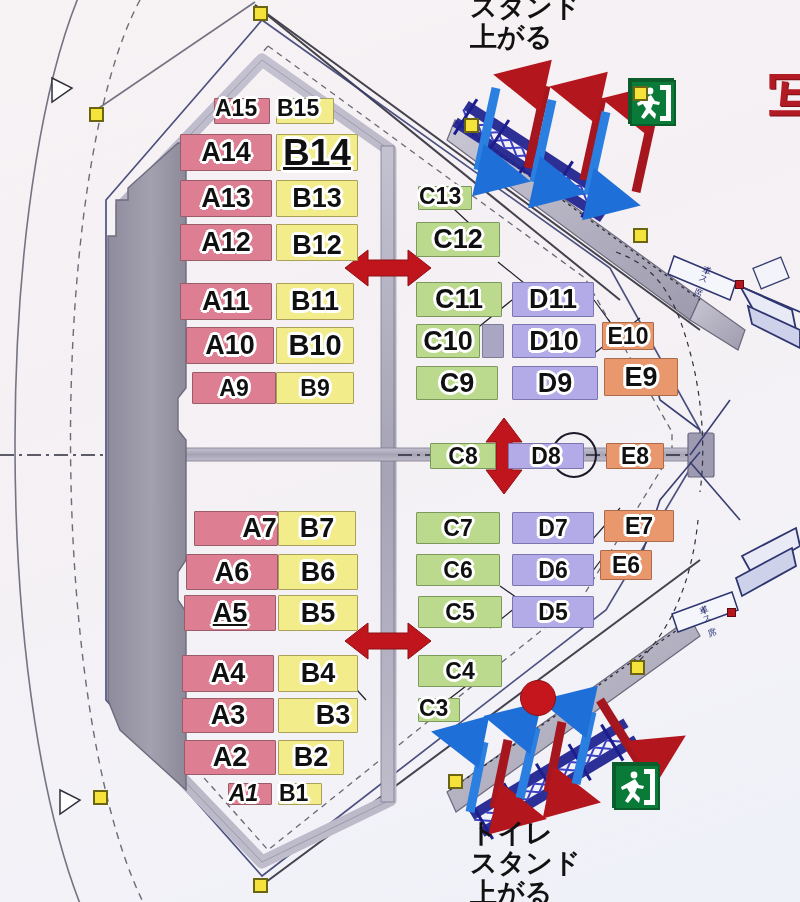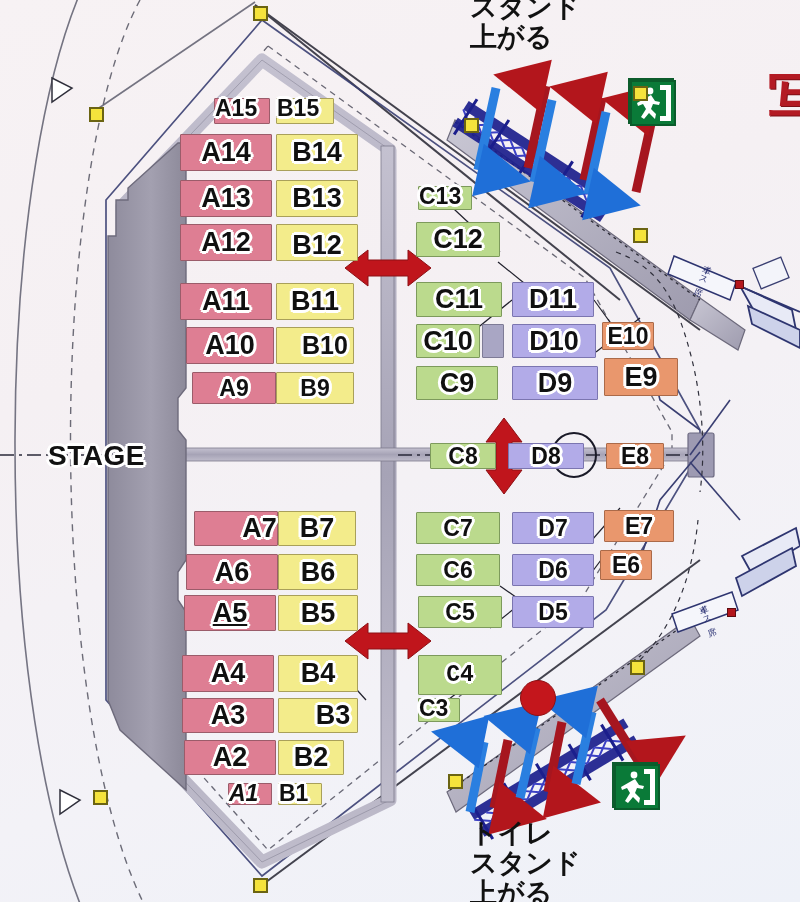--- a/index.html
+++ b/index.html
@@ -351,33 +351,33 @@
       <div class="block blk-A" style="left: 184px; top: 740px; width: 92px; height: 35px;">
         <span class="lbl" style="font-size: 27px;">A2</span>
       </div>
       <div class="block blk-A" style="left: 228px; top: 783px; width: 44px; height: 22px; overflow: visible; font-style: italic;">
         <span class="lbl" style="font-size: 23px; position: absolute; left: 0px; top: -2px;">A1</span>
       </div>
       <div class="block blk-B" style="left: 276px; top: 98px; width: 58px; height: 26px; overflow: visible; padding-left: 27px;">
         <span class="lbl" style="font-size: 23px; position: absolute; left: 0px; top: -2px;">B15</span>
       </div>
       <div class="block blk-B" style="left: 276px; top: 134px; width: 82px; height: 37px;">
-        <span class="lbl" style="font-size: 27px;">B14</span>
+        <span class="lbl" style="font-size: 37px; text-decoration: underline;">B14</span>
       </div>
       <div class="block blk-B" style="left: 276px; top: 180px; width: 82px; height: 37px;">
         <span class="lbl" style="font-size: 27px;">B13</span>
       </div>
       <div class="block blk-B" style="left: 276px; top: 224px; width: 82px; height: 37px;">
         <span class="lbl" style="font-size: 27px; margin-top: 6px;">B12</span>
       </div>
       <div class="block blk-B" style="left: 276px; top: 283px; width: 78px; height: 37px;">
         <span class="lbl" style="font-size: 27px;">B11</span>
       </div>
       <div class="block blk-B" style="left: 276px; top: 327px; width: 78px; height: 37px;">
-        <span class="lbl" style="font-size: 25px; padding-left: 20px;">B10</span>
+        <span class="lbl" style="font-size: 29px;">B10</span>
       </div>
       <div class="block blk-B" style="left: 276px; top: 372px; width: 78px; height: 32px;">
         <span class="lbl" style="font-size: 23px;">B9</span>
       </div>
       <div class="block blk-B" style="left: 278px; top: 511px; width: 78px; height: 35px;">
         <span class="lbl" style="font-size: 27px;">B7</span>
       </div>
       <div class="block blk-B" style="left: 278px; top: 554px; width: 80px; height: 36px;">
         <span class="lbl" style="font-size: 27px;">B6</span>
       </div>
@@ -416,21 +416,21 @@
       </div>
       <div class="block blk-C" style="left: 416px; top: 512px; width: 84px; height: 32px;">
         <span class="lbl" style="font-size: 23px;">C7</span>
       </div>
       <div class="block blk-C" style="left: 416px; top: 554px; width: 84px; height: 32px;">
         <span class="lbl" style="font-size: 23px;">C6</span>
       </div>
       <div class="block blk-C" style="left: 418px; top: 596px; width: 84px; height: 32px;">
         <span class="lbl" style="font-size: 23px;">C5</span>
       </div>
-      <div class="block blk-C" style="left: 418px; top: 655px; width: 84px; height: 40px; font-family: Liberation Mono, monospace;">
+      <div class="block blk-C" style="left: 418px; top: 655px; width: 84px; height: 32px;">
         <span class="lbl" style="font-size: 23px;">C4</span>
       </div>
       <div class="block blk-C" style="left: 418px; top: 698px; width: 42px; height: 24px; overflow: visible;">
         <span class="lbl" style="font-size: 23px; position: absolute; left: 0px; top: -2px;">C3</span>
       </div>
       <div class="block blk-D" style="left: 512px; top: 282px; width: 82px; height: 35px;">
         <span class="lbl" style="font-size: 27px;">D11</span>
       </div>
       <div class="block blk-D" style="left: 512px; top: 324px; width: 84px; height: 34px;">
         <span class="lbl" style="font-size: 27px;">D10</span>
@@ -461,21 +461,20 @@
       </div>
       <div class="block blk-E" style="left: 604px; top: 510px; width: 70px; height: 32px;">
         <span class="lbl" style="font-size: 23px;">E7</span>
       </div>
       <div class="block blk-E" style="left: 600px; top: 550px; width: 52px; height: 30px;">
         <span class="lbl" style="font-size: 23px;">E6</span>
       </div>
       <div class="block blk-gray" style="left: 482px; top: 324px; width: 22px; height: 34px;"></div>
     </div>
 
-  <div class="stage-text" style="left:48px;top:440px;">STAGE</div>
 
   <div class="jp jp-top">スタンド
 上がる</div>
   <div class="jp jp-bottom">トイレ
 スタンド
 上がる</div>
   <div class="jp-red">写</div>
 
   <div class="wc-label" style="left:700px;top:258px;transform:rotate(22deg);">車イス席</div>
   <div class="wc-label" style="left:697px;top:598px;transform:rotate(-20deg);">車イス席</div>

